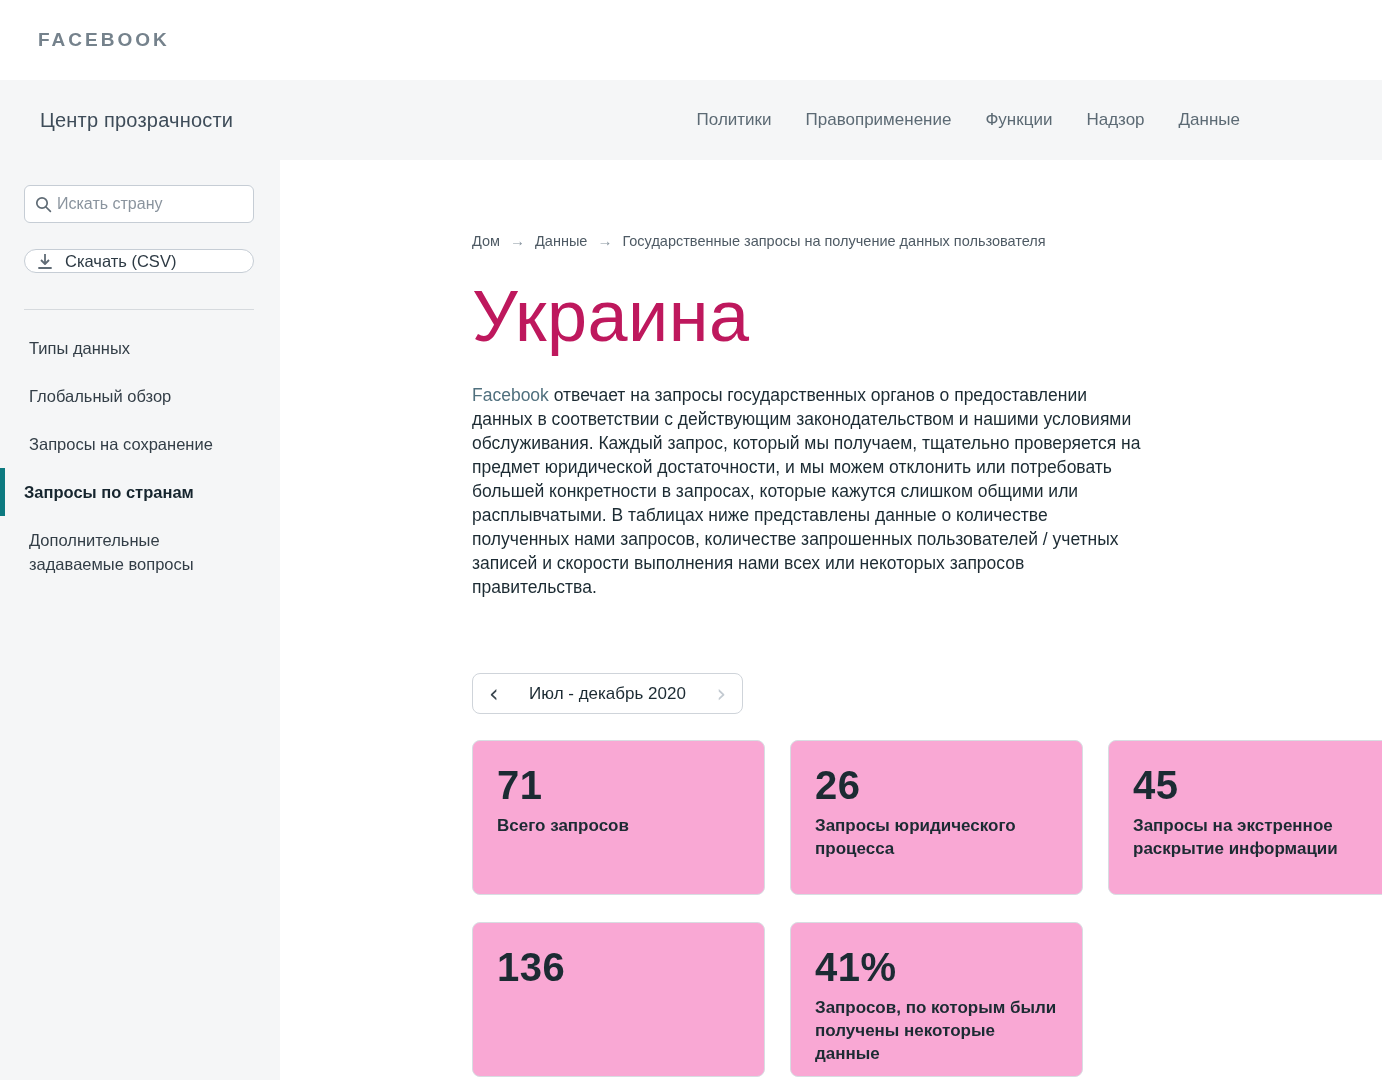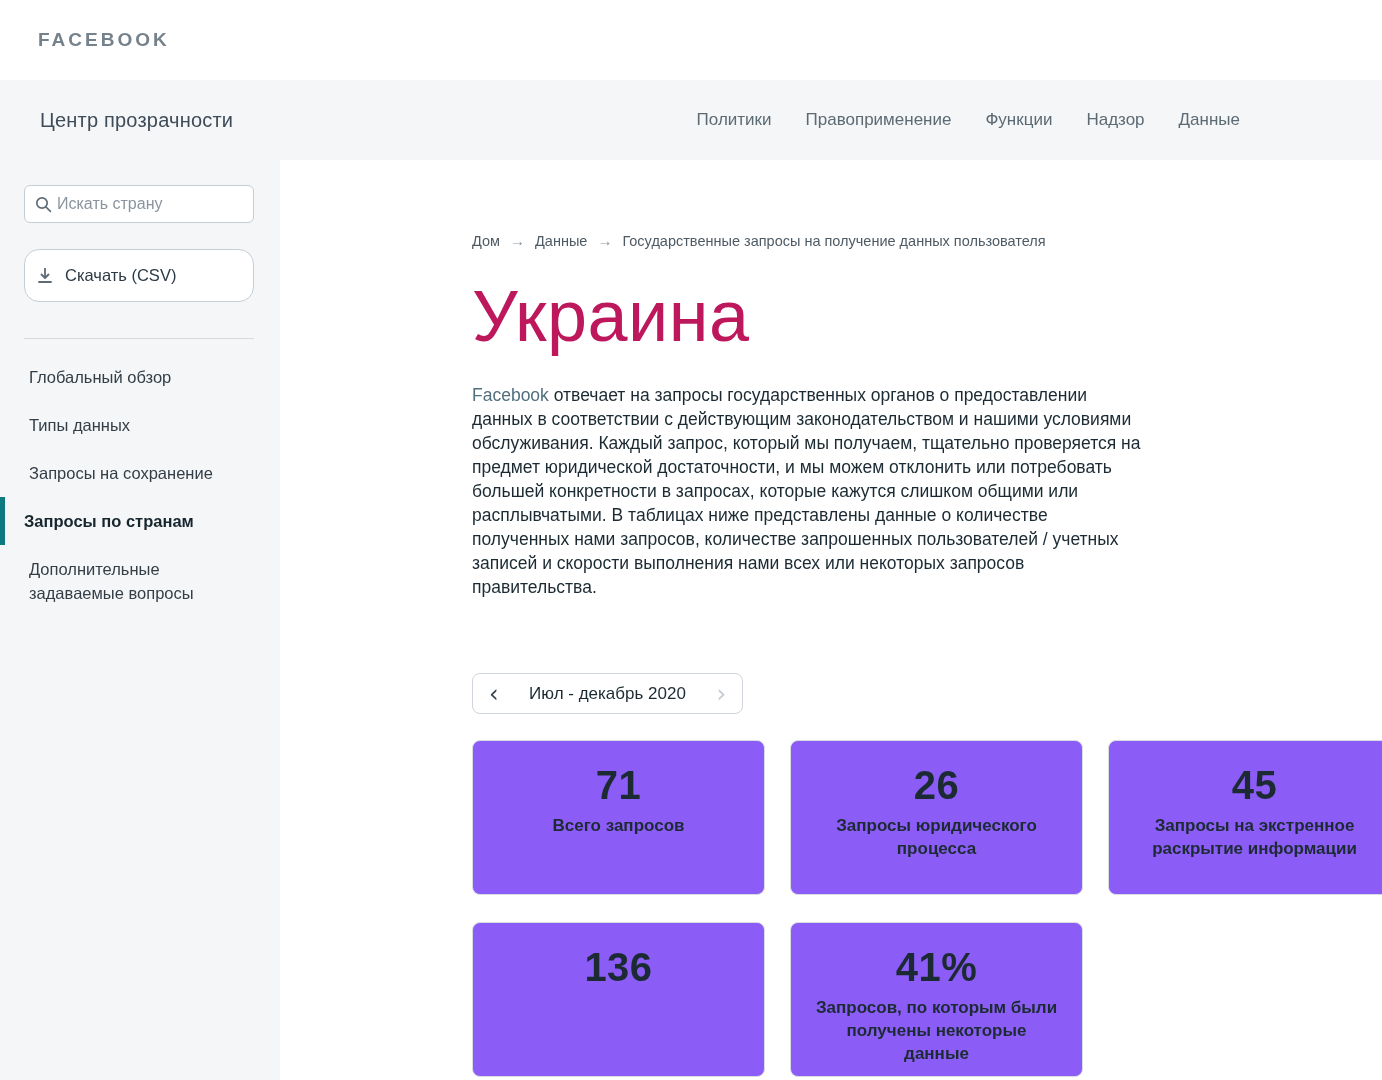--- a/index.html
+++ b/index.html
@@ -19,21 +19,21 @@
   
   .layout { display: flex; height: 920px; }
 
   
   .sidebar { width: 280px; min-width: 280px; background: #f5f6f7; padding-top: 25px; }
   .search-box { margin: 0 26px 0 24px; height: 38px; background: #fff; border: 1px solid #c6cdd5; border-radius: 6px;
                 display: flex; align-items: center; padding: 0 10px; gap: 5px; }
   .search-box input { border: none; outline: none; background: transparent; font-size: 16px; color: #33424d; width: 170px;
                       font-family: "Liberation Sans", sans-serif; }
   .search-box input::placeholder { color: #8a949e; }
-  .dl-btn { margin: 26px 26px 0 24px; height: 53px; background: #fff; border: 1px solid #c6cdd5; border-radius: 15px;
+  .dl-btn { margin: 26px 26px 0 24px; height: 24px; background: #fff; border: 1px solid #c6cdd5; border-radius: 15px;
             display: flex; align-items: center; padding: 0 12px; gap: 12px; cursor: pointer; }
   .dl-label { font-size: 16.5px; color: #2d3a44; }
   .side-divider { height: 1px; background: #d6dade; margin: 36px 26px 14px 24px; border: 0; }
   .side-menu { margin-top: 14px; }
   .side-item { padding: 12px 24px; font-size: 16.5px; color: #333e47; cursor: pointer; line-height: 24px; border-left: 5px solid transparent; }
   .side-item.active { font-weight: bold; color: #16252e; border-left: 5px solid #0d7a80; padding-left: 19px; }
   .side-item.wrap { width: 240px; }
 
   
   .main { flex: 1; background: #ffffff; padding: 72px 0 0 192px; overflow: hidden; }
@@ -48,21 +48,21 @@
   .intro-link { color: #50707e; cursor: pointer; }
 
   .period { margin-top: 74px; width: 271px; height: 41px; border: 1px solid #cfd4da; border-radius: 8px; background: #fff;
             display: flex; align-items: center; justify-content: space-between; padding: 0 16px; }
   .chev { font-size: 24px; line-height: 1; cursor: pointer; font-family: "DejaVu Sans", sans-serif; }
   .chev.prev { color: #3a464f; }
   .chev.next { color: #c3cad1; }
   .period-label { font-size: 17px; color: #1c2b33; }
 
   .cards { margin-top: 26px; display: grid; grid-template-columns: repeat(3, 293px); column-gap: 25px; row-gap: 27px; }
-  .card { width: 293px; height: 155px; border: 1px solid #d8dde2; border-radius: 8px; background: #8b5cf6; padding: 22px 24px; text-align: center; }
+  .card { width: 293px; height: 155px; border: 1px solid #d8dde2; border-radius: 8px; background: #f9a8d4; padding: 22px 24px; }
   .card-value { font-size: 40px; font-weight: 600; color: #1c2b33; letter-spacing: .5px; }
   .card-label { margin-top: 6px; font-size: 17px; font-weight: bold; color: #1c2b33; line-height: 23px; }
 
   .icon-svg { display: block; }
 </style>
 </head>
 <body>
 
 <div class="topbar">
   <div class="logo">FACEBOOK</div>
@@ -100,22 +100,22 @@
           <polyline points="4,7 8,11 12,7" fill="none" stroke="#5f6b75" stroke-width="1.8" stroke-linejoin="round"></polyline>
           <line x1="2" y1="15" x2="14" y2="15" stroke="#5f6b75" stroke-width="1.8" stroke-linecap="round"></line>
         </svg>
       </span>
       <span class="dl-label">Скачать (CSV)</span>
     </div>
 
     <hr class="side-divider">
 
     <div class="side-menu">
+      <div class="side-item">Типы данных</div>
       <div class="side-item">Глобальный обзор</div>
-      <div class="side-item">Типы данных</div>
       <div class="side-item">Запросы на сохранение</div>
       <div class="side-item active">Запросы по странам</div>
       <div class="side-item wrap">Дополнительные задаваемые вопросы</div>
     </div>
   </div>
 
   <div class="main">
 
     <div class="breadcrumb">
       <span class="crumb">Дом</span>

